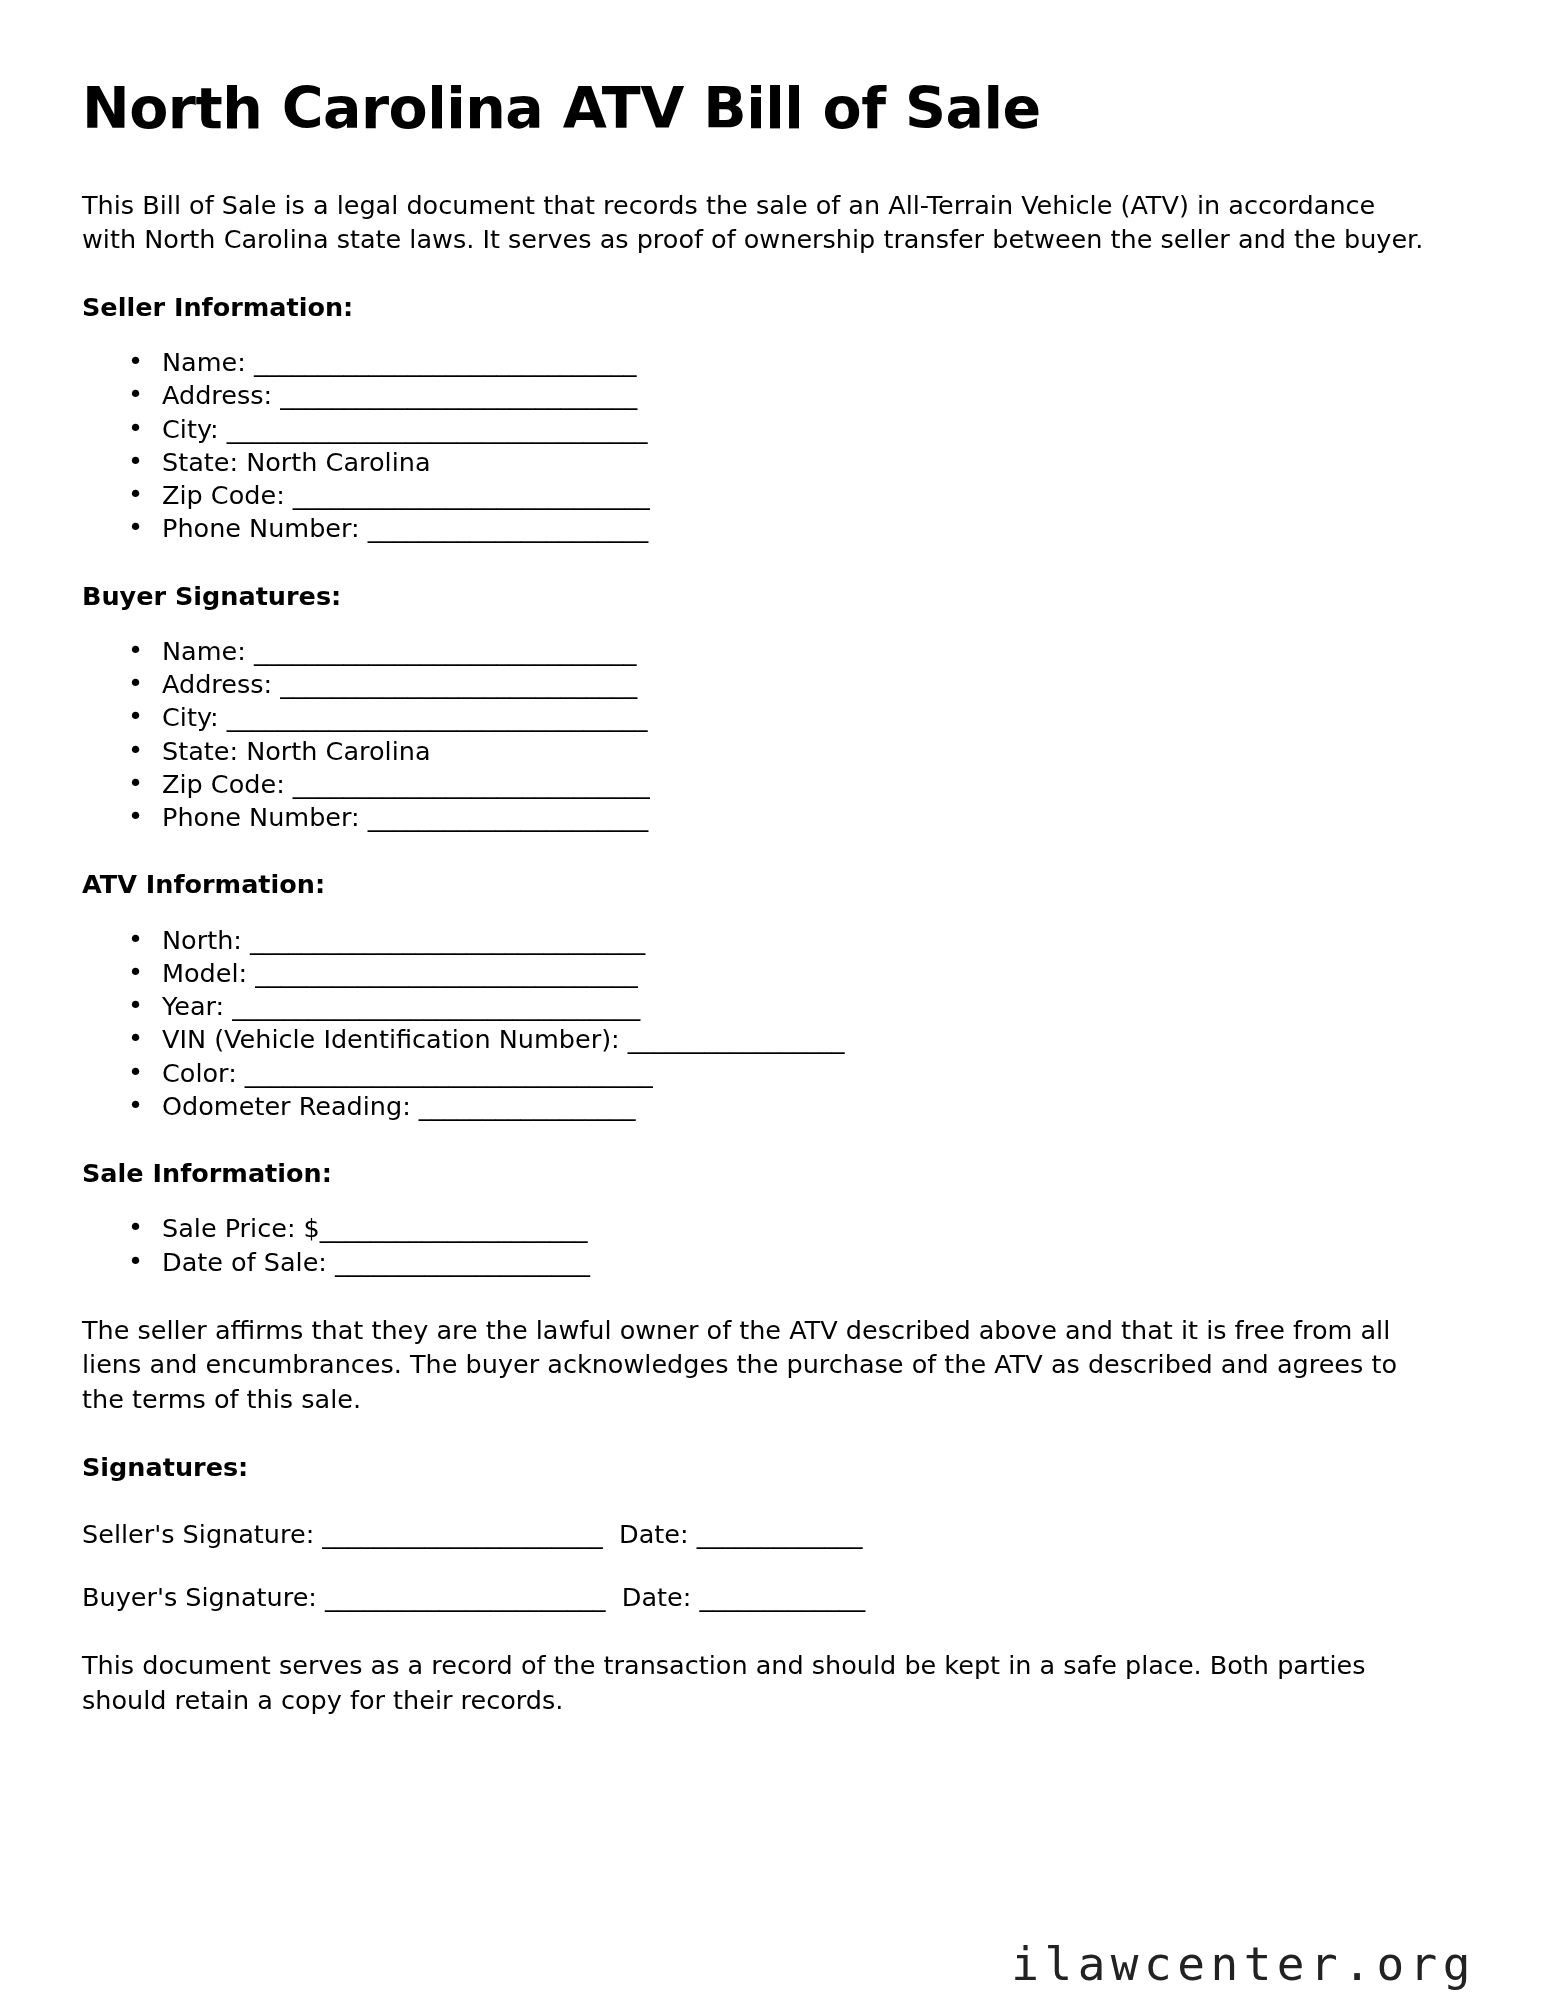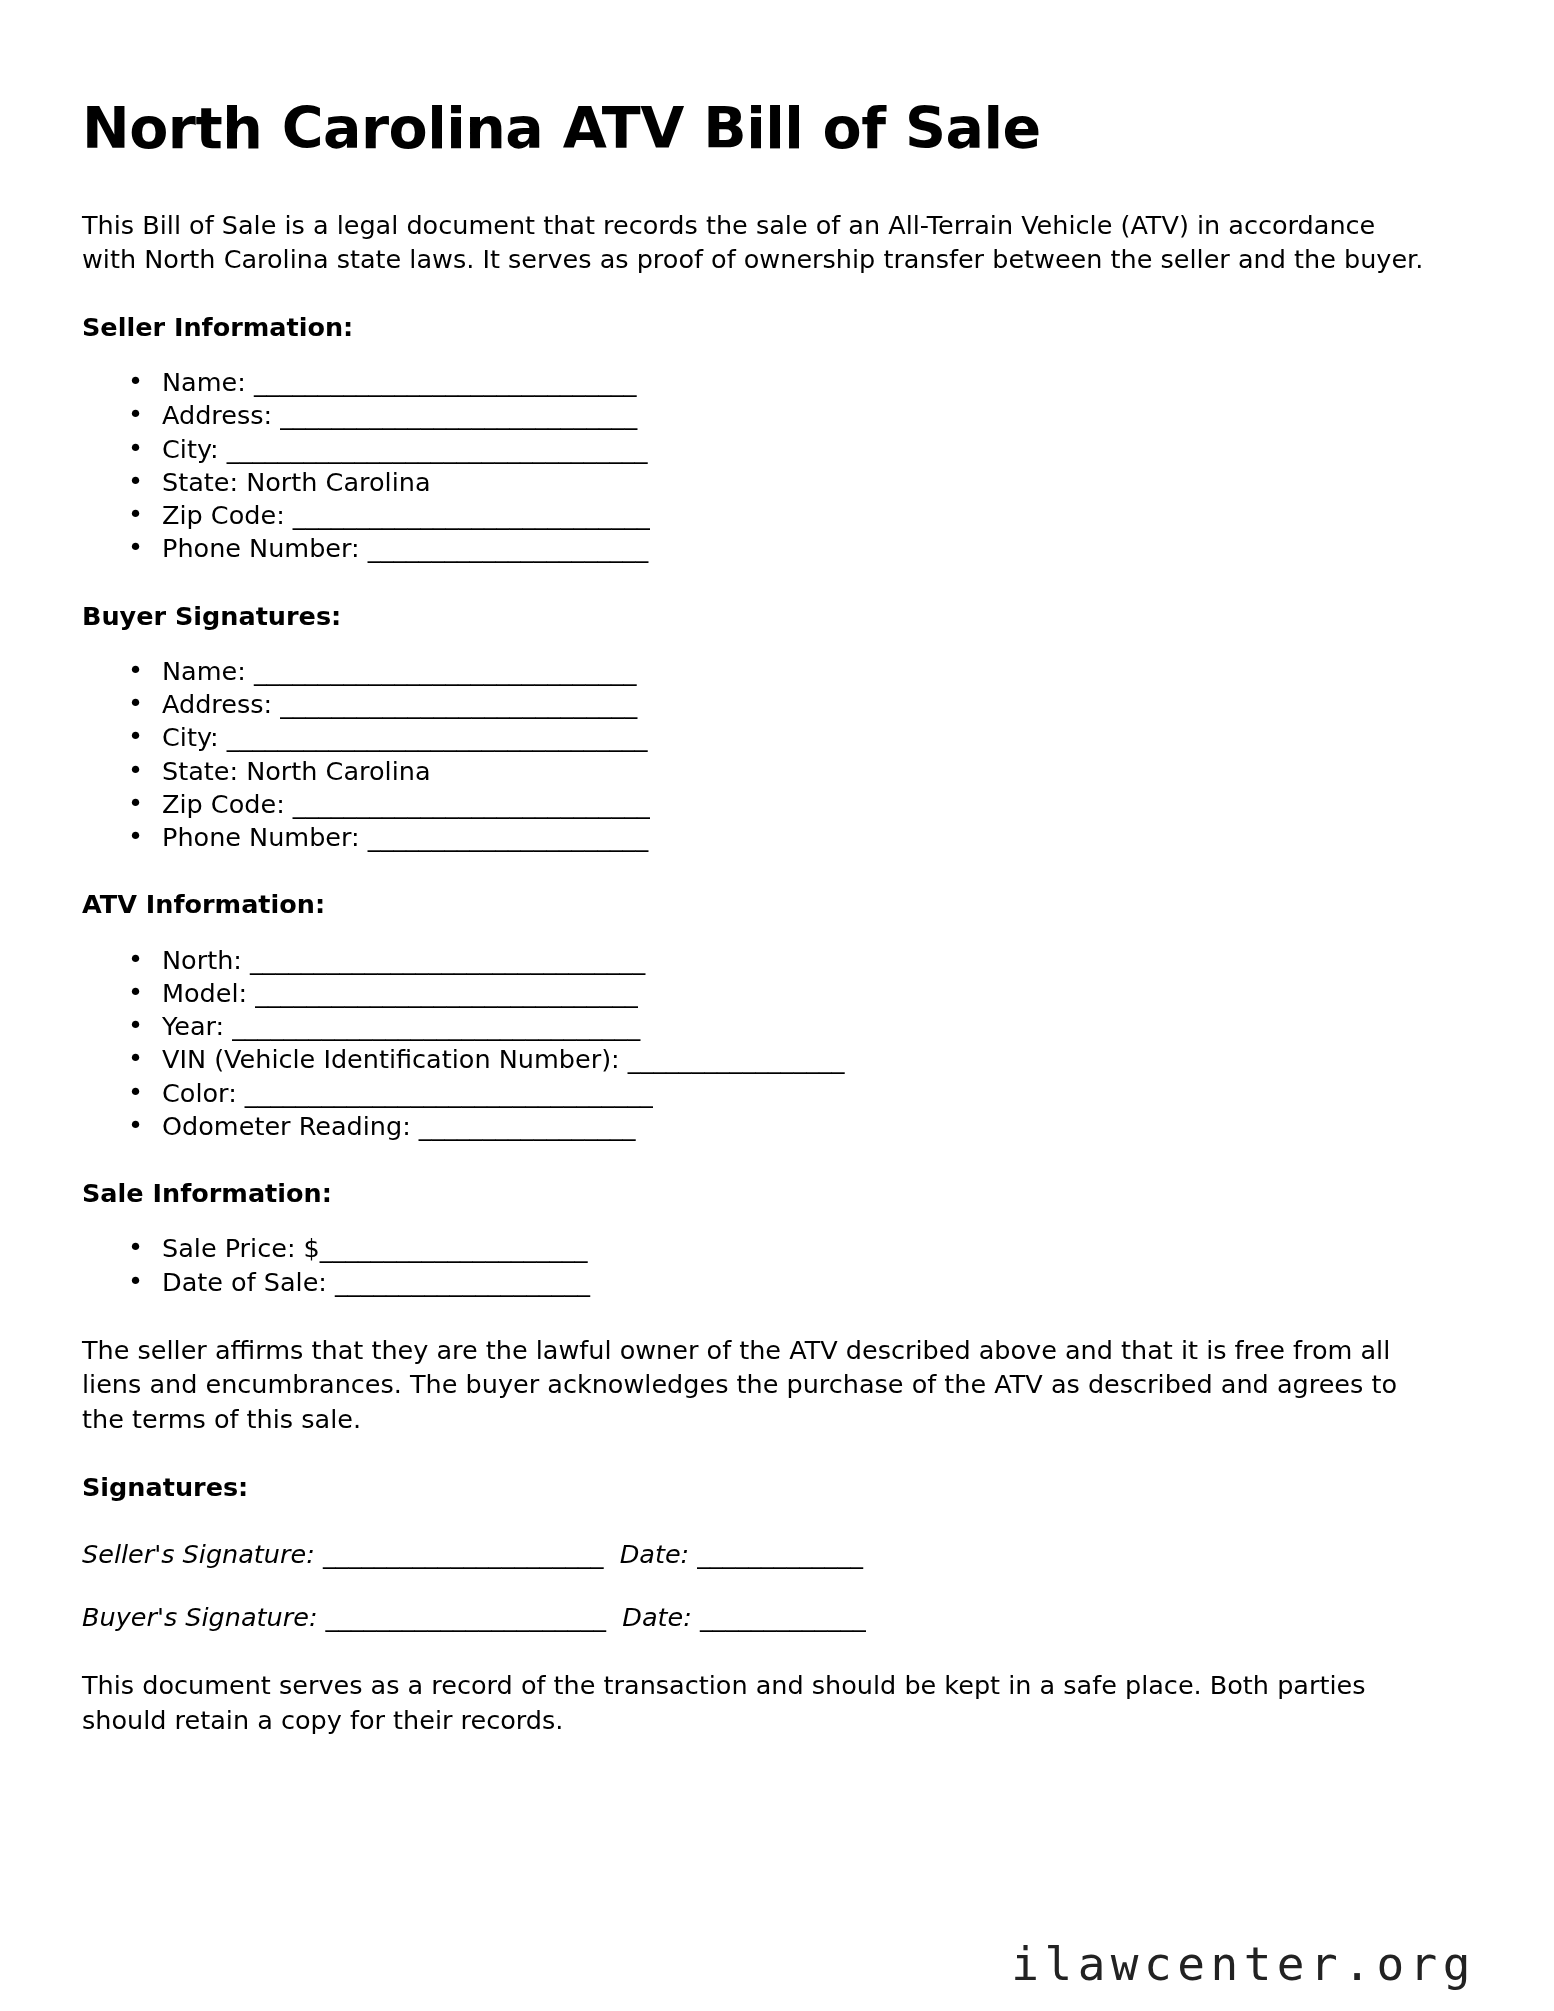--- a/index.html
+++ b/index.html
@@ -16,21 +16,20 @@
     color: #000000;
     overflow: hidden;
   }
   .page {
     position: absolute;
     top: 0; left: 0;
     width: 1554px;
     height: 1536px;
     box-sizing: border-box;
     padding: 70px 78px 0 82px;
-    margin-top: 20px;
   }
   h1.doc-title {
     font-size: 57px;
     line-height: 1.08;
     font-weight: bold;
     margin: 0 0 0 0;
     padding-top: 8px;
     letter-spacing: -0.5px;
   }
   p.para {
@@ -64,21 +63,20 @@
     content: "\2022";
     position: absolute;
     left: 0;
     top: -1px;
     font-size: 25.5px;
   }
   .sig-row {
     font-size: 25.5px;
     line-height: 1.3;
     white-space: nowrap;
-    font-style: italic;
   }
   .sig-gap { height: 30px; }
   .watermark {
     position: absolute;
     right: 78px;
     bottom: 20px;
     font-family: "DejaVu Sans Mono", "Liberation Mono", monospace;
     font-size: 46px;
     letter-spacing: 5.5px;
     color: #222222;

